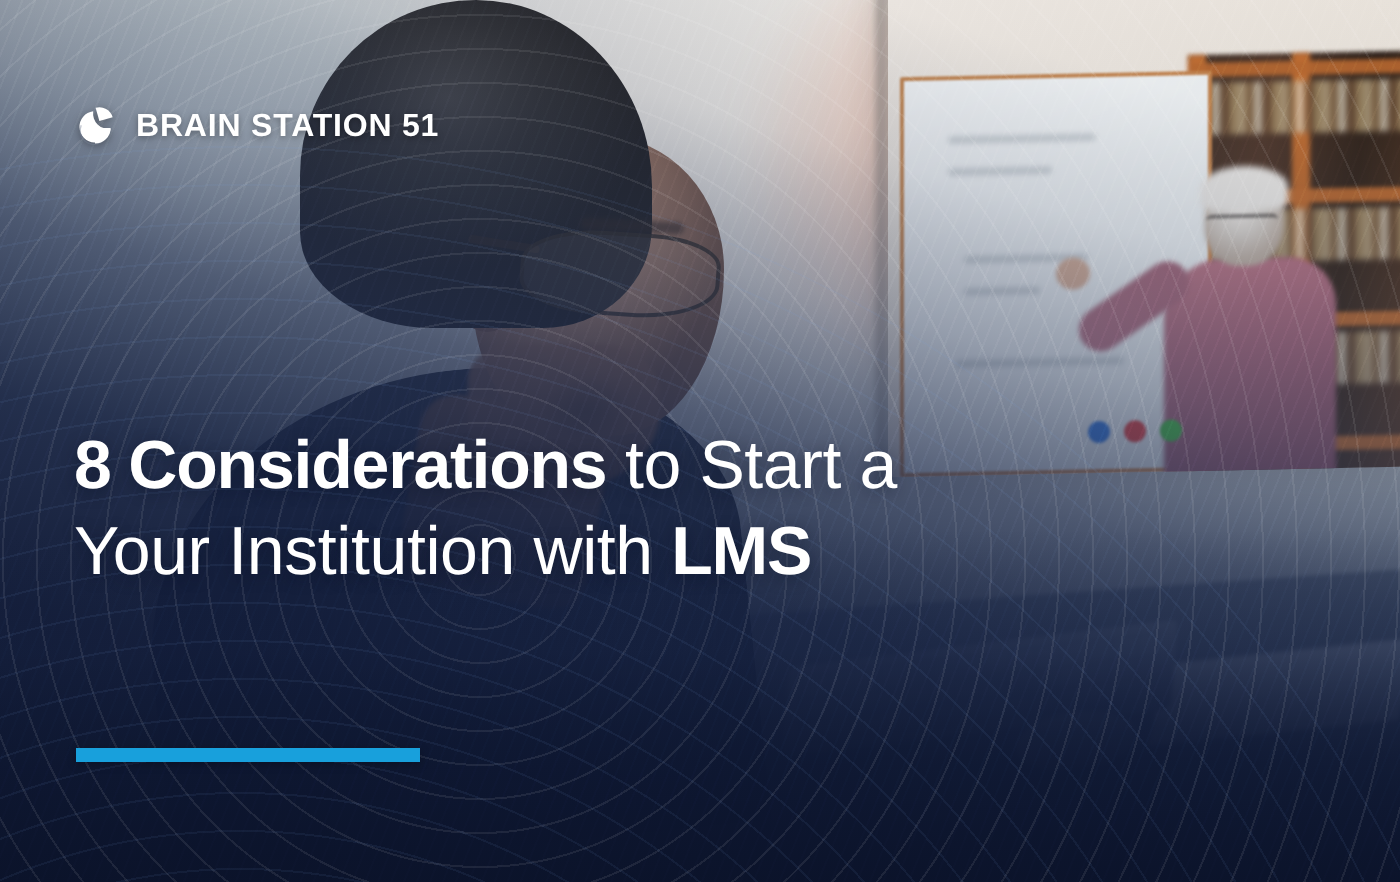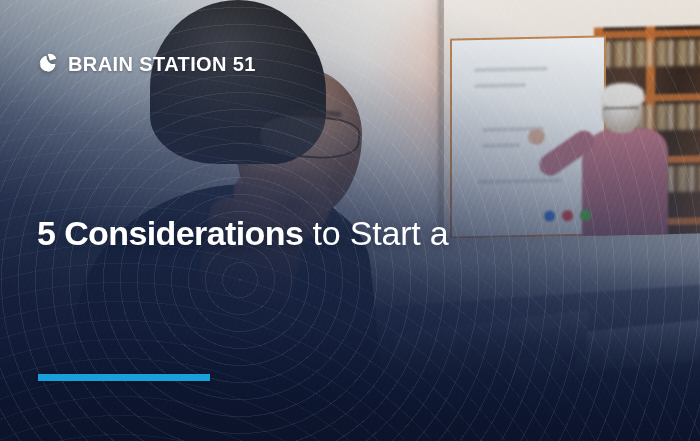--- a/index.html
+++ b/index.html
@@ -382,21 +382,21 @@
     z-index: 8;
   }
   .logo-mark {
     width: 23px; height: 23px;
     flex: 0 0 auto;
     display: block;
     filter: drop-shadow(0 1px 2px rgba(0,0,0,.35));
   }
   .logo-text {
     color: #ffffff;
-    font-size: 20px;
+    font-size: 16px;
     font-weight: 700;
     letter-spacing: .4px;
     line-height: 1;
     white-space: nowrap;
     text-shadow: 0 1px 3px rgba(0,0,0,.35);
   }
 
   .headline {
     position: absolute;
     left: 37px;
@@ -513,18 +513,19 @@
       <path fill="#ffffff" d="M50 40 A22 22 0 0 1 86 52 L50 52 Z" opacity="0.0"></path>
       <circle cx="50" cy="52" r="9" fill="#ffffff" opacity="0"></circle>
       <path d="M50 52 L50 18 A34 34 0 0 1 80 36 Z" fill="none" stroke="#3d4c63" stroke-width="0"></path>
       <path d="M20 46 A30 30 0 0 0 62 84" fill="none" stroke="rgba(120,130,150,.45)" stroke-width="3"></path>
       <path d="M50 52 L84 52 A34 34 0 0 1 50 86 Z" fill="#ffffff"></path>
     </svg>
     <span class="logo-text">BRAIN STATION 51</span>
   </div>
 
   <div class="headline">
-    <div class="hl-line"><b>5 Considerations</b><span> to Start a</span></div>
+    <div class="hl-line"><b>8 Considerations</b><span> to Start a</span></div>
+    <div class="hl-line"><span>Your Institution with </span><b>LMS</b></div>
   </div>
 
   <div class="rule"></div>
 
 </div>
 
 </body></html>

